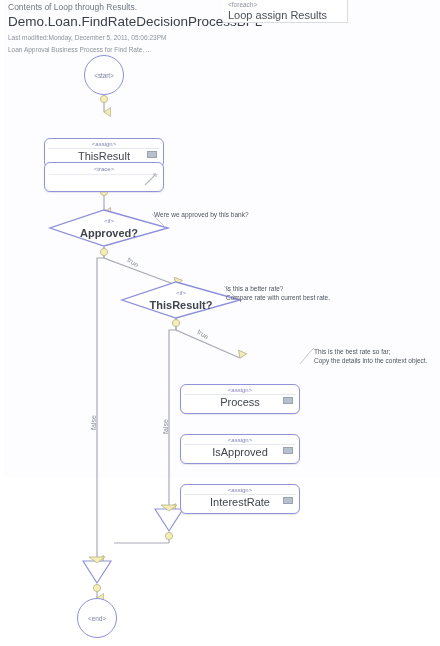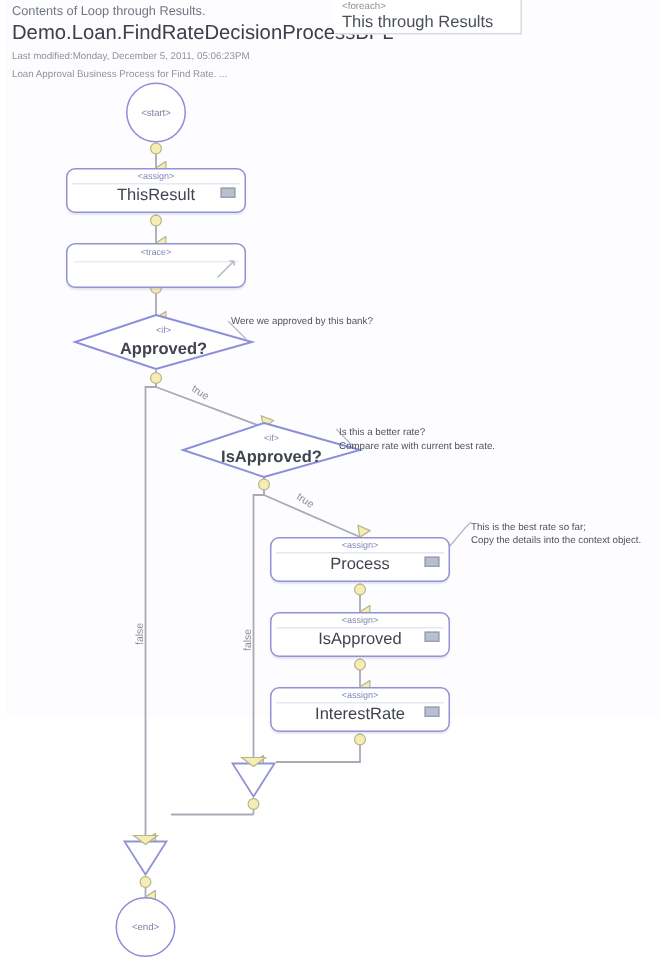--- a/index.html
+++ b/index.html
@@ -121,20 +121,21 @@
     letter-spacing: -0.1px;
   }
 
   .actbox {
     width: 120px;
     height: 30px;
     border: 1.3px solid #9093d6;
     border-radius: 6px;
     background: #ffffff;
     box-shadow: 0 1px 1px rgba(120,120,160,0.18);
+    margin-top: 26px;
   }
   .actbox .tag {
     position: absolute;
     left: 0; right: 0;
     top: 2px;
     text-align: center;
     font-size: 6px;
     color: #8387b6;
     line-height: 7px;
   }
@@ -248,21 +249,21 @@
 
   <div class="hdr">
     <div class="hdr-sub">Contents of Loop through Results.</div>
     <div class="hdr-title">Demo.Loan.FindRateDecisionProcessBPL</div>
     <div class="hdr-meta">Last modified:Monday, December 5, 2011, 05:06:23PM</div>
     <div class="hdr-desc">Loan Approval Business Process for Find Rate. ...</div>
   </div>
 
   <div class="fe-panel"></div>
   <div class="fe-tag">&lt;foreach&gt;</div>
-  <div class="fe-name">This through Results</div>
+  <div class="fe-name">Loop assign Results</div>
 
   <svg id="diagram" viewBox="0 0 440 646">
     <defs>
       <marker id="arrowDown" markerWidth="10" markerHeight="8" refX="5" refY="7.2" orient="auto" markerUnits="userSpaceOnUse">
         <path d="M0.6,0.6 L9.4,0.6 L5,7.4 Z" fill="#f4edb4" stroke="#b9b48a" stroke-width="0.8"></path>
       </marker>
     </defs>
 
     <g stroke="#a9aab6" stroke-width="1.2" fill="none">
 
@@ -348,21 +349,21 @@
     </svg>
   </div>
 
   <div class="decision" style="left:46px; top:210px; width:118px; height:37px;">
     <div class="dtag">&lt;if&gt;</div>
     <div class="dlabel">Approved?</div>
   </div>
 
   <div class="decision" style="left:118px; top:282px; width:118px; height:37px;">
     <div class="dtag">&lt;if&gt;</div>
-    <div class="dlabel">IsApproved?</div>
+    <div class="dlabel">ThisResult?</div>
   </div>
 
   <div class="node actbox" style="left:176px; top:358px;">
     <div class="rule"></div>
     <div class="tag">&lt;assign&gt;</div>
     <div class="nm">Process</div>
     <div class="chip"></div>
   </div>
 
   <div class="node actbox" style="left:176px; top:408px;padding-left:11px;">

